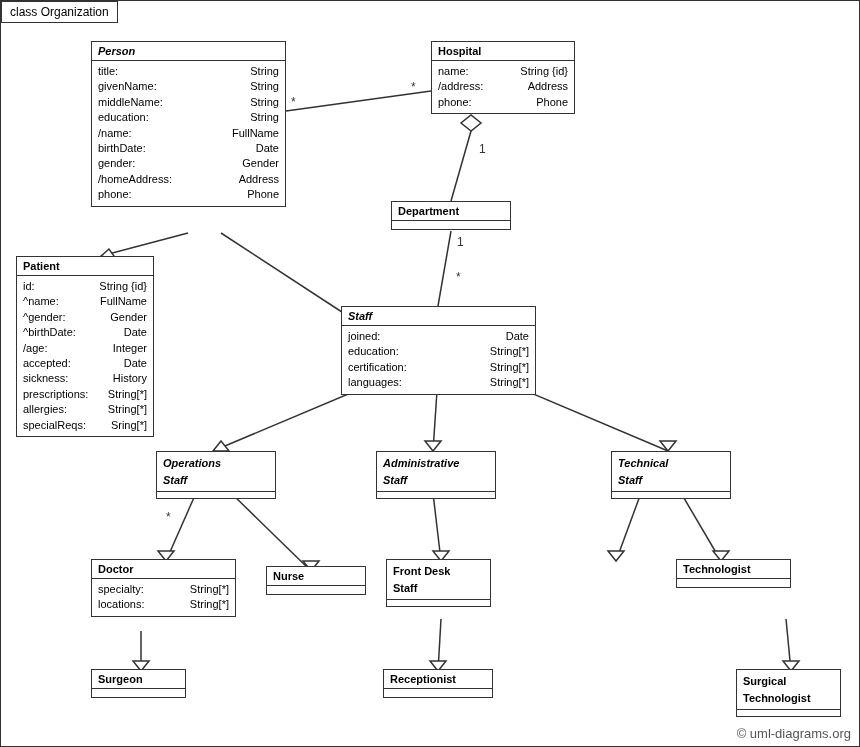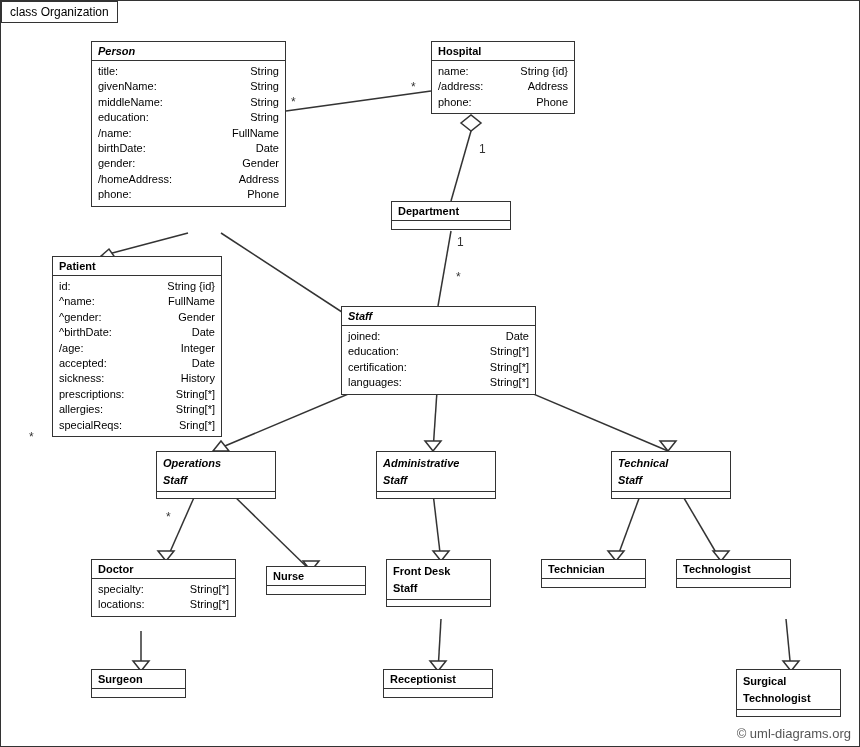--- a/index.html
+++ b/index.html
@@ -196,21 +196,21 @@
           <span class="attr-name">/address:</span>
           <span class="attr-type">Address</span>
         </div>
       <div class="attr-row">
           <span class="attr-name">phone:</span>
           <span class="attr-type">Phone</span>
         </div>
     </div>
   </div>
 
-  <div class="uml-class" style="left:15px; top:255px; width:170px;margin-left:36px;">
+  <div class="uml-class" style="left:15px; top:255px; width:138px;">
     <div class="uml-class-header">Patient</div>
     <div class="uml-class-body">
       <div class="attr-row">
           <span class="attr-name">id:</span>
           <span class="attr-type">String {id}</span>
         </div>
       <div class="attr-row">
           <span class="attr-name">^name:</span>
           <span class="attr-type">FullName</span>
         </div>
@@ -308,24 +308,20 @@
   <div class="uml-class" style="left:265px; top:565px; width:100px;">
     <div class="uml-class-header">Nurse</div>
     <div class="uml-class-body" style="min-height:8px;"></div>
   </div>
 
   <div class="uml-class" style="left:385px; top:558px; width:105px;">
     <div class="uml-class-header" style="line-height:1.5;">Front Desk<br>Staff</div>
     <div class="uml-class-body" style="min-height:6px;"></div>
   </div>
 
-  <div class="uml-class" style="left:540px; top:558px; width:105px;">
-    <div class="uml-class-header">Technician</div>
-    <div class="uml-class-body" style="min-height:8px;"></div>
-  </div>
 
   <div class="uml-class" style="left:675px; top:558px; width:115px;">
     <div class="uml-class-header">Technologist</div>
     <div class="uml-class-body" style="min-height:8px;"></div>
   </div>
 
   <div class="uml-class" style="left:382px; top:668px; width:110px;">
     <div class="uml-class-header">Receptionist</div>
     <div class="uml-class-body" style="min-height:8px;"></div>
   </div>

